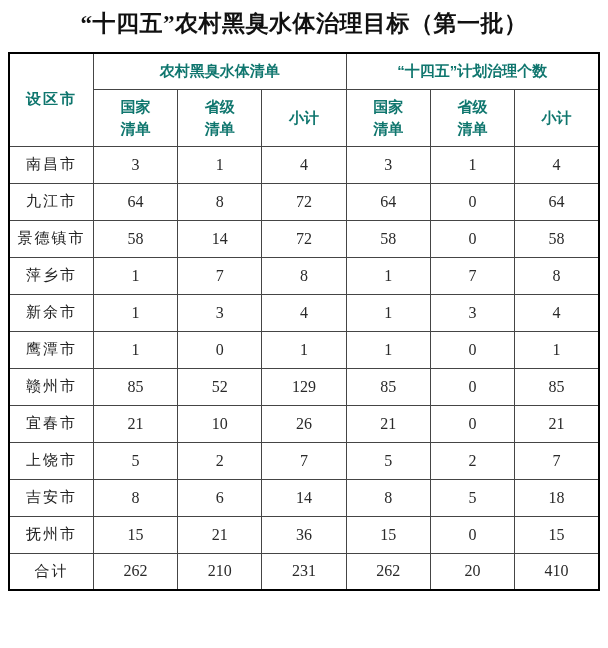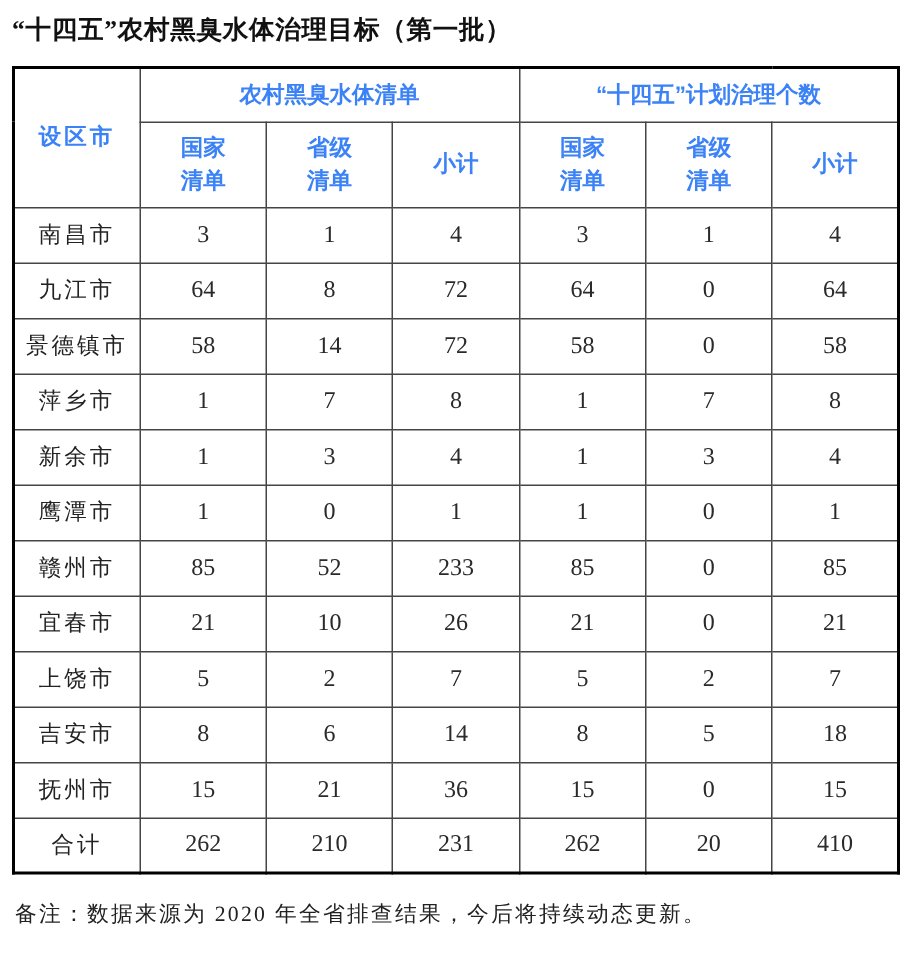--- a/index.html
+++ b/index.html
@@ -7,23 +7,23 @@
     margin: 0; padding: 0;
     width: 608px; height: 648px;
     background: #ffffff;
     font-family: "Liberation Serif", serif;
     color: #1c1c1c;
   }
   .page { width: 608px; height: 648px; padding: 6px 8px 0 8px; overflow: hidden; }
   .doc-title {
     margin: 2px 0 13px 0;
     font-family: "Liberation Serif", "DejaVu Serif", serif;
-    font-size: 17px;
+    font-size: 23px;
     font-weight: bold;
-    text-align: left;
+    text-align: center;
     color: #111111;
     letter-spacing: 0.5px;
     white-space: nowrap;
   }
   table.goal-table {
     width: 592px;
     table-layout: fixed;
     border-collapse: collapse;
     border: 2px solid #000000;
   }
@@ -31,21 +31,21 @@
     border: 1px solid #454545;
     text-align: center;
     vertical-align: middle;
     padding: 0;
     overflow: hidden;
   }
   .goal-table thead th {
     font-family: "Liberation Sans", "DejaVu Sans", sans-serif;
     font-weight: bold;
     font-size: 15px;
-    color: #3b82f6;
+    color: #0f766e;
   }
   tr.group-row th { height: 36px; }
   tr.sub-row th { height: 57px; white-space: pre-line; line-height: 1.45; }
   th.corner-header { letter-spacing: 2px; }
   .goal-table tbody tr { height: 37px; }
   .goal-table tbody td {
     font-size: 16px;
     color: #2a2a2a;
   }
   .goal-table tbody td.region {
@@ -149,21 +149,21 @@
           <td>0</td>
           <td>1</td>
           <td>1</td>
           <td>0</td>
           <td>1</td>
         </tr>
         <tr>
           <td class="region">赣州市</td>
           <td>85</td>
           <td>52</td>
-          <td>233</td>
+          <td>129</td>
           <td>85</td>
           <td>0</td>
           <td>85</td>
         </tr>
         <tr>
           <td class="region">宜春市</td>
           <td>21</td>
           <td>10</td>
           <td>26</td>
           <td>21</td>
@@ -202,15 +202,14 @@
           <td>262</td>
           <td>210</td>
           <td>231</td>
           <td>262</td>
           <td>20</td>
           <td>410</td>
         </tr>
       </tbody>
   </table>
 
-  <p class="footnote">备注：数据来源为 2020 年全省排查结果，今后将持续动态更新。</p>
 
 </div>
 
 </body></html>

